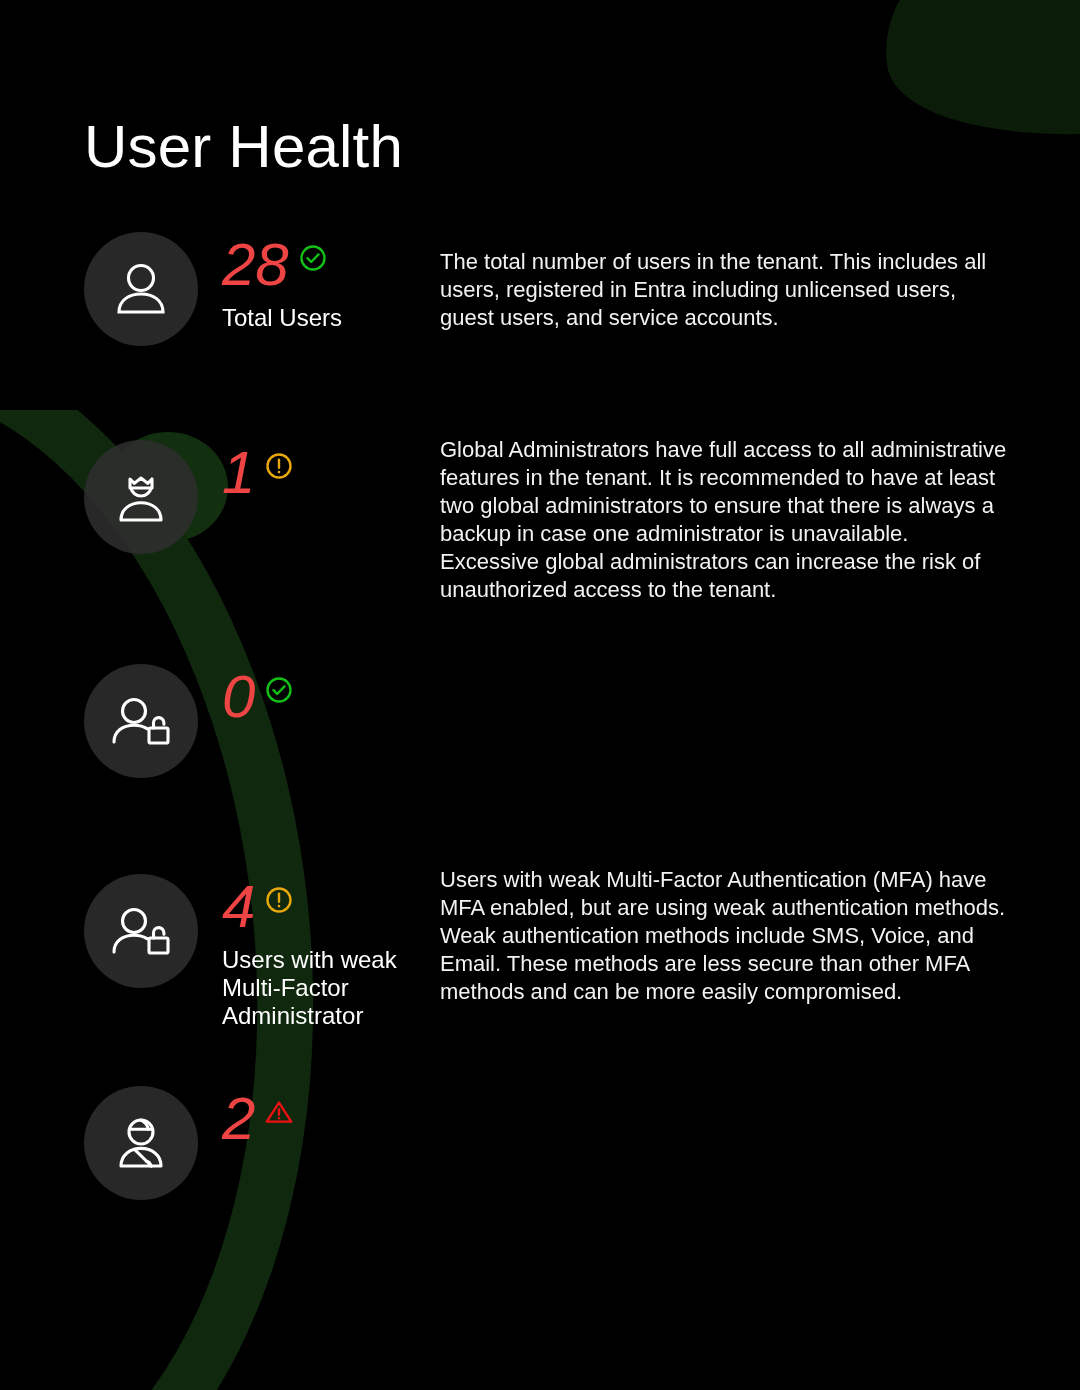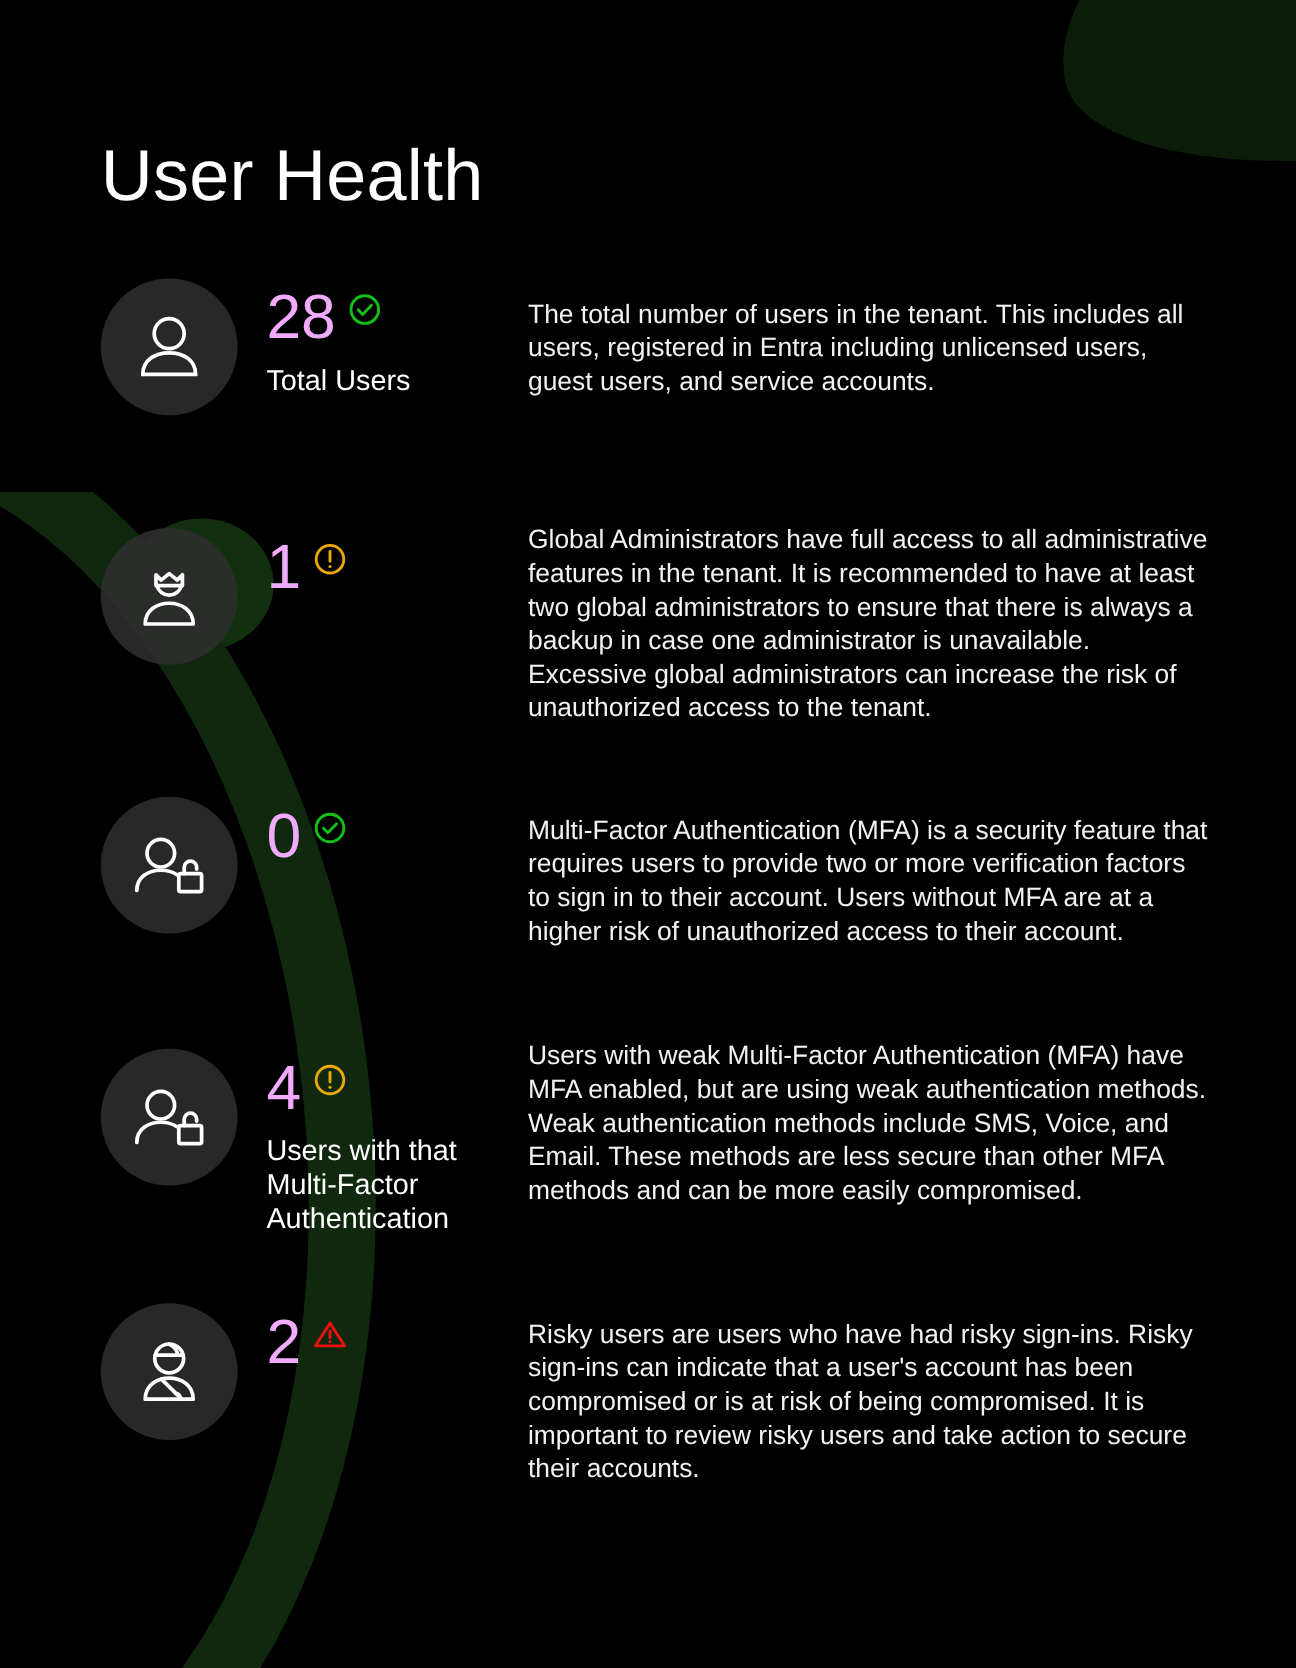--- a/index.html
+++ b/index.html
@@ -123,24 +123,25 @@
     padding-left: 24px;
     box-sizing: border-box;
     padding-top: 12px;
   }
   .value-line {
     display: flex;
     align-items: flex-start;
     gap: 9px;
   }
   .metric-value {
-    font-size: 52px;
+    font-size: 60px;
     line-height: 62px;
     font-weight: 400;
-    color: #f0abfc;
+    color: #ef4444;
+    font-style: italic;
   }
   .status-icon {
     margin-top: 9px;
     flex: 0 0 auto;
     display: block;
   }
   .metric-label {
     margin-top: 8px;
     font-size: 24px;
     line-height: 28px;
@@ -233,42 +234,41 @@
       </div>
       <div class="metric-mid">
         <div class="value-line">
           <span class="metric-value">0</span>
           <svg class="status-icon" width="30" height="30" viewBox="0 0 30 30" fill="none" stroke="#12c017" stroke-width="2.4" stroke-linecap="round" stroke-linejoin="round">
             <circle cx="15" cy="15" r="11.5"></circle>
             <path d="M9.5 15.2l3.7 3.8 7.3-7.6"></path>
           </svg>
         </div>
       </div>
-      <div class="metric-desc">Multi-Factor Authentication (MFA) is a security feature that requires users to provide two or more verification factors to sign in to their account. Users without MFA are at a higher risk of unauthorized access to their account.</div>
     </div>
 
     <div class="metric-row r4">
       <div class="icon-badge">
         <svg width="64" height="62" viewBox="0 0 64 62" fill="none" stroke="#ffffff" stroke-width="3.1" stroke-linecap="round" stroke-linejoin="round">
           <circle cx="25" cy="21" r="11.5"></circle>
           <path d="M5 52c0-10.9 9-16.8 20-16.8 5.1 0 9.9 1.3 13.5 3.7"></path>
           <rect x="40" y="38" width="19" height="15" rx="1.6"></rect>
           <path d="M44.5 38v-5.2a5.2 5.2 0 0 1 10.4 0v1.4"></path>
         </svg>
       </div>
       <div class="metric-mid">
         <div class="value-line">
           <span class="metric-value">4</span>
           <svg class="status-icon" width="30" height="30" viewBox="0 0 30 30" fill="none" stroke="#e8a80c" stroke-width="2.4" stroke-linecap="round">
             <circle cx="15" cy="15" r="11.5"></circle>
             <path d="M15 8.6v8.1"></path>
             <circle cx="15" cy="21.1" r="1.3" fill="#e8a80c" stroke="none"></circle>
           </svg>
         </div>
-        <div class="metric-label">Users with that Multi-Factor Authentication</div>
+        <div class="metric-label">Users with weak Multi-Factor Administrator</div>
       </div>
       <div class="metric-desc">Users with weak Multi-Factor Authentication (MFA) have MFA enabled, but are using weak authentication methods. Weak authentication methods include SMS, Voice, and Email. These methods are less secure than other MFA methods and can be more easily compromised.</div>
     </div>
 
     <div class="metric-row r5">
       <div class="icon-badge">
         <svg width="62" height="62" viewBox="0 0 62 62" fill="none" stroke="#ffffff" stroke-width="3.1" stroke-linecap="round" stroke-linejoin="round">
           <circle cx="31" cy="20" r="12"></circle>
           <path d="M19.4 17.2h23.2"></path>
           <path d="M31 8.1c4.3 2 6.6 5.4 7.2 9.1"></path>
@@ -280,17 +280,16 @@
       <div class="metric-mid">
         <div class="value-line">
           <span class="metric-value">2</span>
           <svg class="status-icon" width="30" height="30" viewBox="0 0 30 30" fill="none" stroke="#ee1111" stroke-width="2.4" stroke-linecap="round" stroke-linejoin="round">
             <path d="M15 5.6L27.2 24.6H2.8z"></path>
             <path d="M15 12.2v5.6"></path>
             <circle cx="15" cy="21.2" r="1.25" fill="#ee1111" stroke="none"></circle>
           </svg>
         </div>
       </div>
-      <div class="metric-desc">Risky users are users who have had risky sign-ins. Risky sign-ins can indicate that a user's account has been compromised or is at risk of being compromised. It is important to review risky users and take action to secure their accounts.</div>
     </div>
 
   </div>
 </div>
 
 </body></html>

